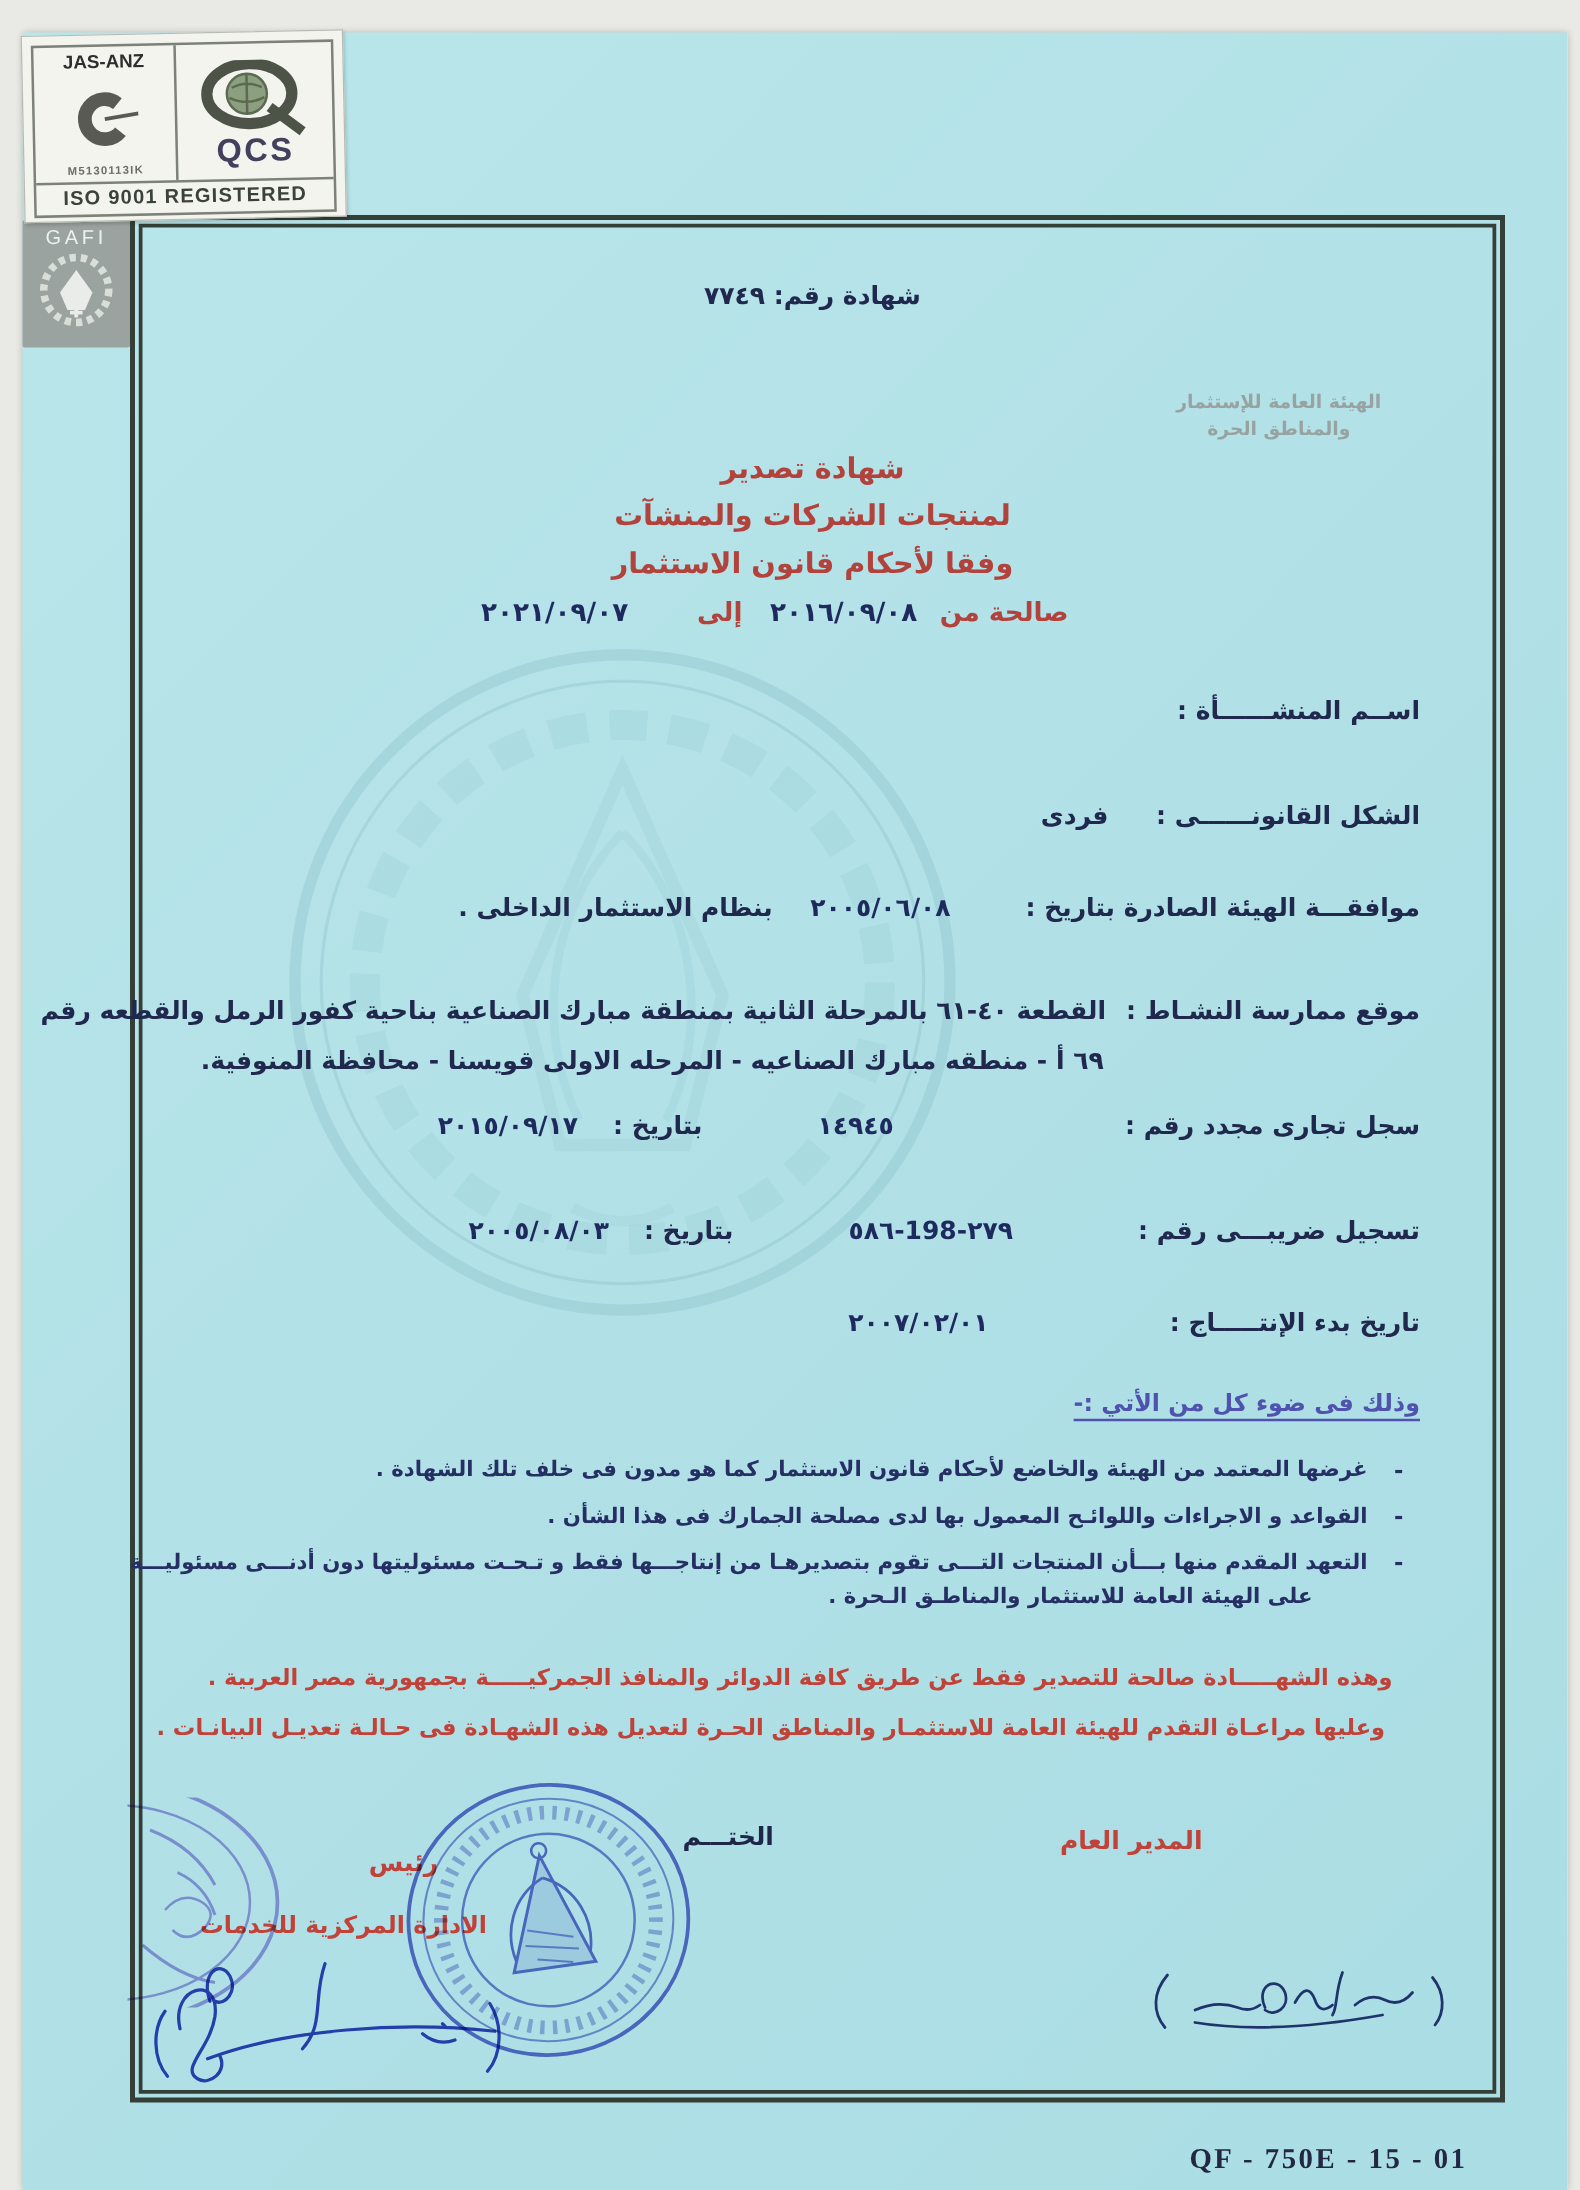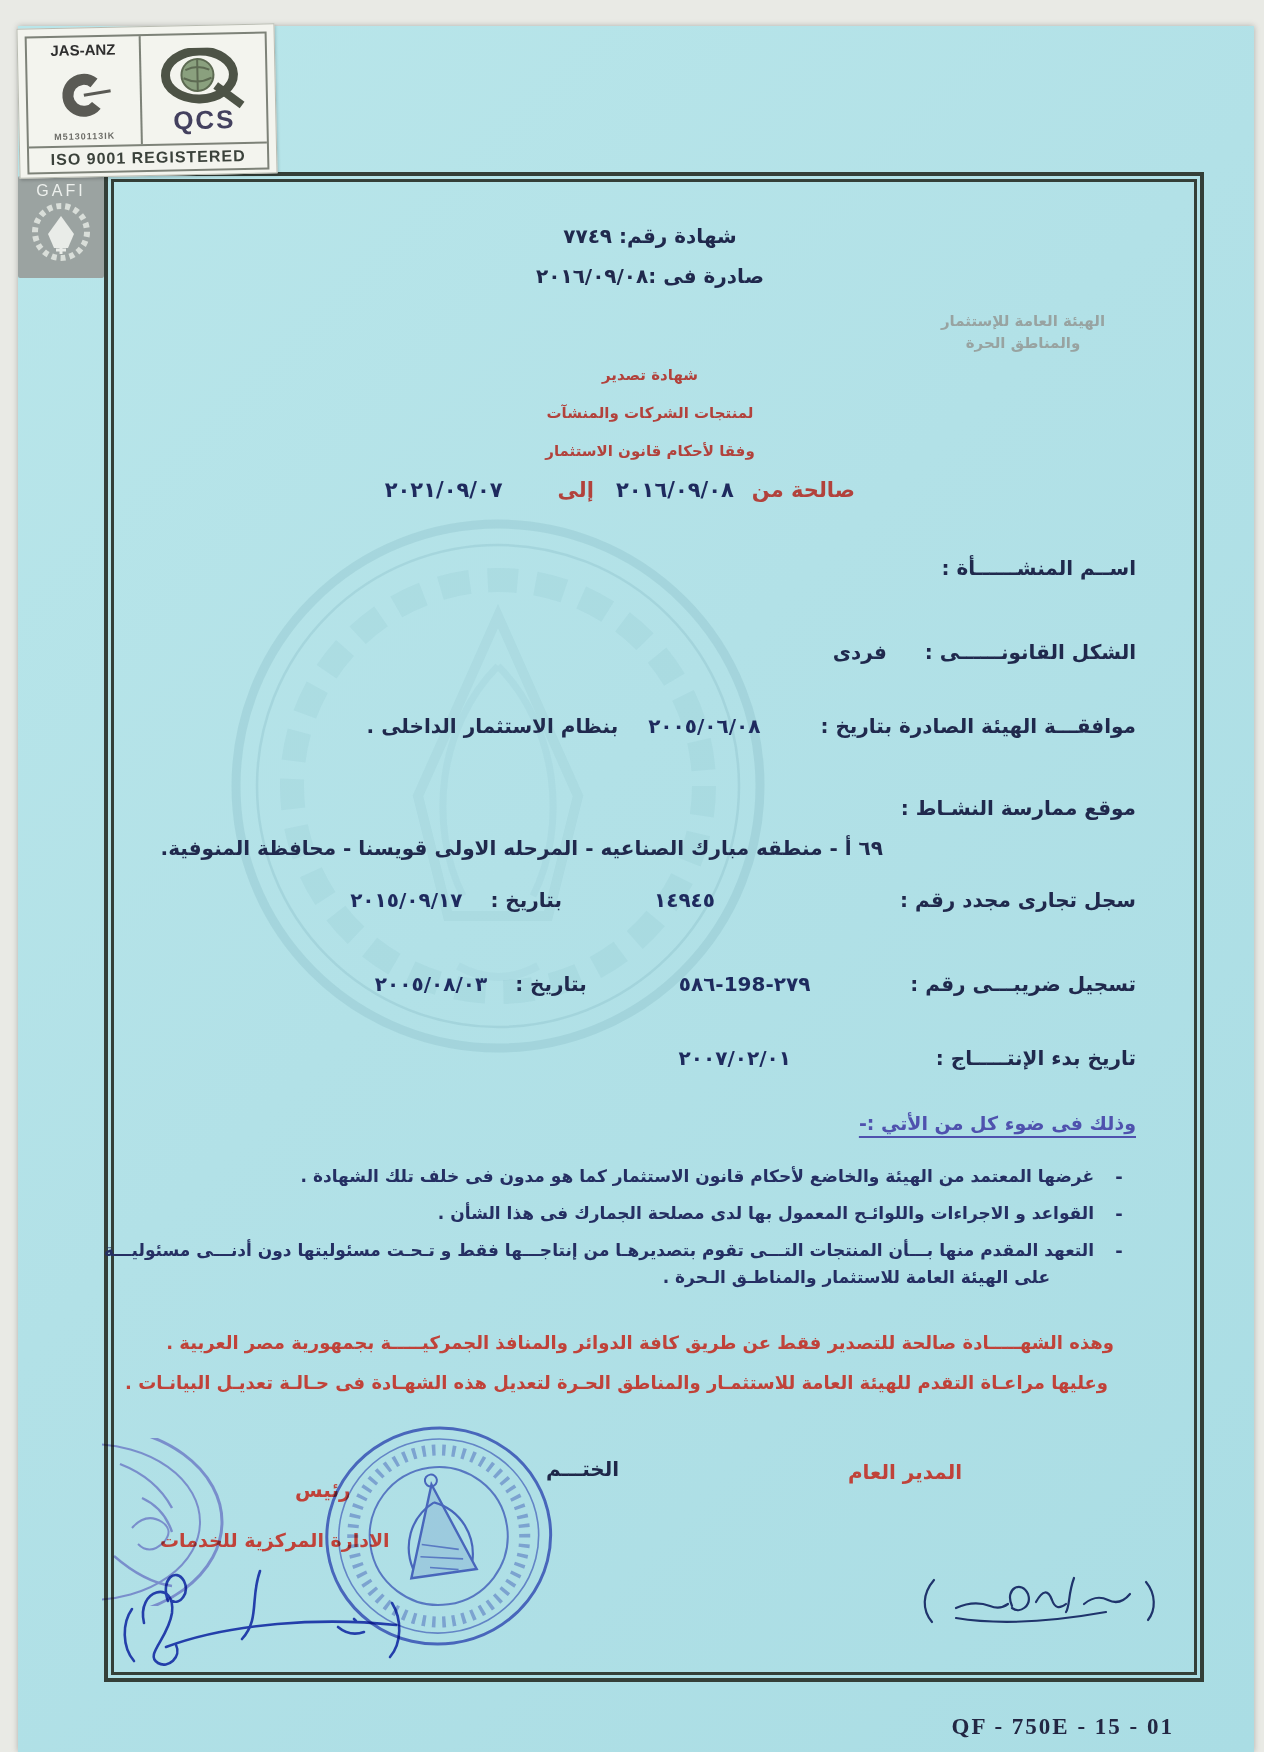--- a/index.html
+++ b/index.html
@@ -23,21 +23,21 @@
   .navy2{color:#1e2a5e;margin-left:36px;}
   .red{color:#b2423c;}
   .red2{color:#c04239;}
   .violet{color:#4f52ae;}
 
   
   #hdr{left:392px;top:190px;width:480px;text-align:center;line-height:40px;
        font-size:20px;font-weight:bold;}
   
   #title{left:392px;top:330px;width:480px;text-align:center;line-height:38px;
-         font-size:15px;font-weight:bold;}
+         font-size:23px;font-weight:bold;}
   
   #validity{left:245px;top:452px;width:592px;font-size:21px;font-weight:bold;}
   #validity .from-label{margin-left:18px;}
   #validity .from-date{margin-left:22px;}
   #validity .to-label{margin-left:55px;}
 
   
   .field{right:118px;font-size:20px;font-weight:bold;color:#20294d;}
   .field .num, .field .date{color:#1e2a5e;}
   #f-est{top:530px;}        #f-est .lbl{margin-left:14px;}
@@ -141,21 +141,20 @@
             </svg>
             <span id="qcs-name">QCS</span>
           </div>
         </div>
         <div id="qcs-iso">ISO 9001 REGISTERED</div>
       </div>
     </div>
 
     <div id="hdr" class="abs ar navy">
       <div>شهادة رقم: ٧٧٤٩</div>
-      <div>صادرة فى :٢٠١٦/٠٩/٠٨</div>
     </div>
 
     <div id="gafi">
       <span id="gafi-acronym">GAFI</span>
       <svg width="62" height="64" viewBox="0 0 62 64">
         <circle cx="31" cy="32" r="26" fill="none" stroke="#d9ded9" stroke-width="6" stroke-dasharray="5 4"></circle>
         <path d="M31 16 L44 34 L38 48 L24 48 L18 34 Z" fill="#e9ece8"></path>
         <path d="M31 46 l0 8 m-5 -4 l10 0" stroke="#e9ece8" stroke-width="3" fill="none"></path>
       </svg>
     </div>
@@ -187,20 +186,21 @@
     </div>
 
     <div id="f-appr" class="row field">
       <span class="lbl">موافقـــة الهيئة الصادرة بتاريخ :</span>
       <span class="date">٢٠٠٥/٠٦/٠٨</span>
       <span>بنظام الاستثمار الداخلى .</span>
     </div>
 
     <div id="f-loc1" class="row field">
       <span class="lbl">موقع ممارسة النشـاط :</span>
+      <span>القطعة ٤٠-٦١ بالمرحلة الثانية بمنطقة مبارك الصناعية بناحية كفور الرمل والقطعه رقم</span>
     </div>
     <div id="f-loc2" class="row field">
       <span>٦٩ أ - منطقه مبارك الصناعيه - المرحله الاولى قويسنا - محافظة المنوفية.</span>
     </div>
 
     <div id="f-comm" class="row field">
       <span class="lbl">سجل تجارى مجدد رقم :</span>
       <span class="num">١٤٩٤٥</span>
       <span class="dlbl">بتاريخ :</span>
       <span class="date">٢٠١٥/٠٩/١٧</span>

